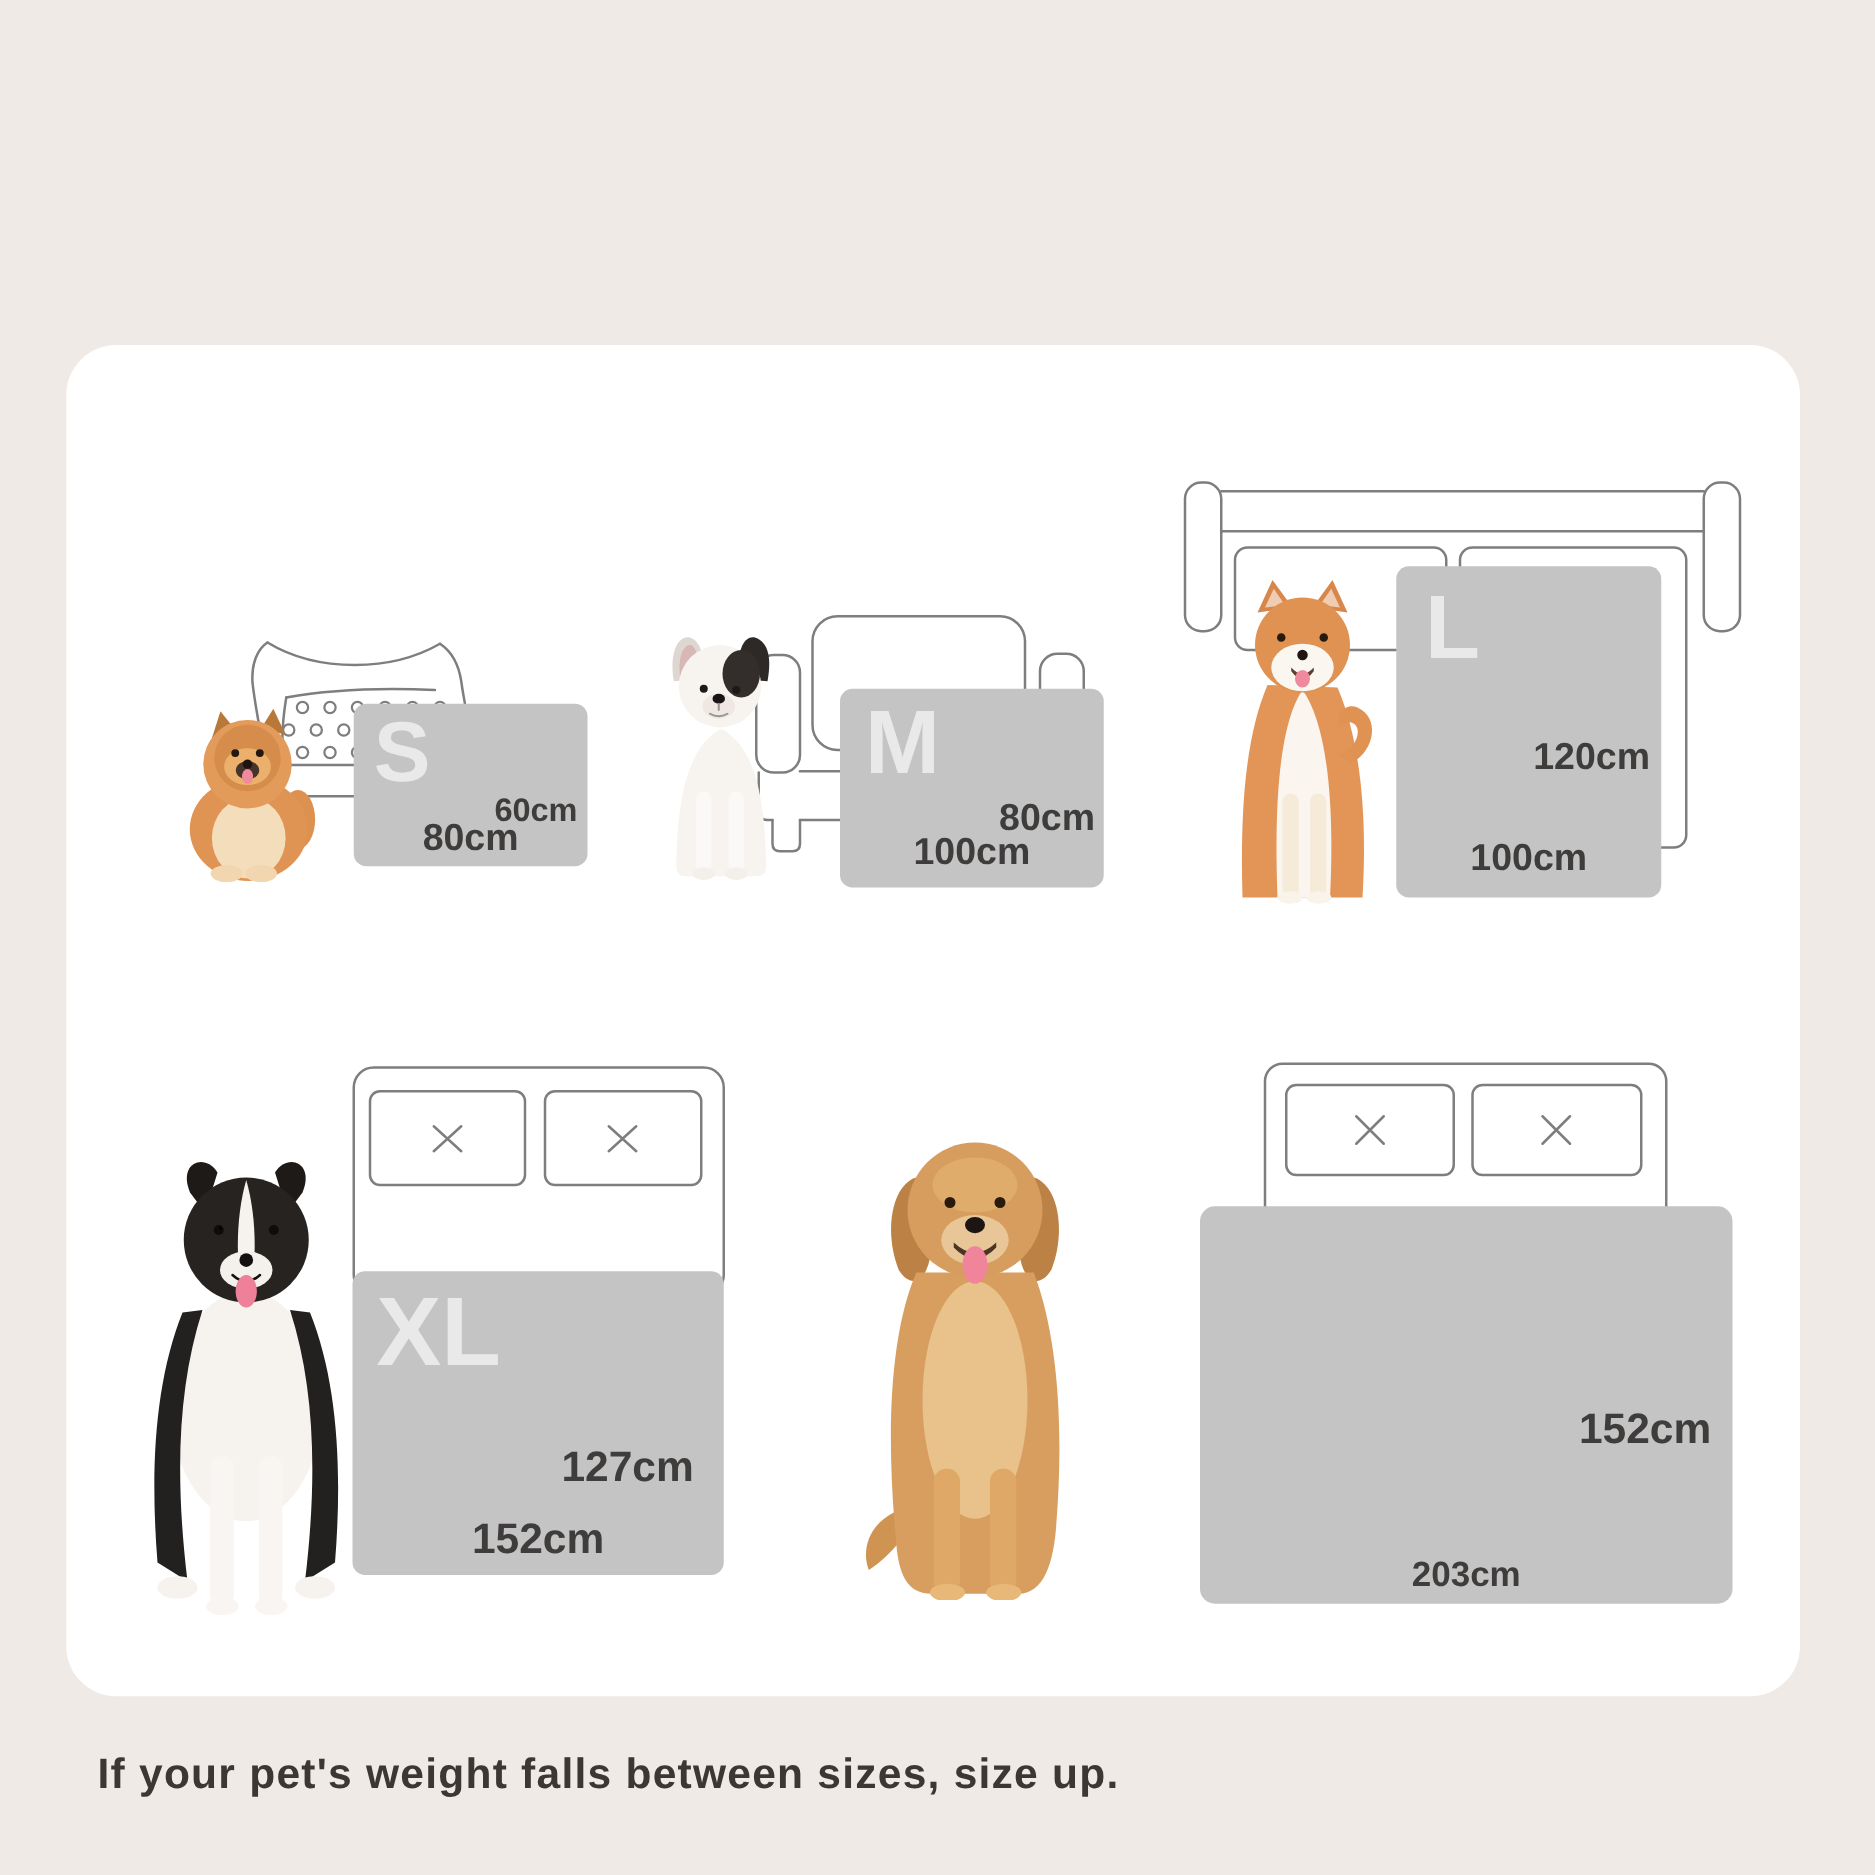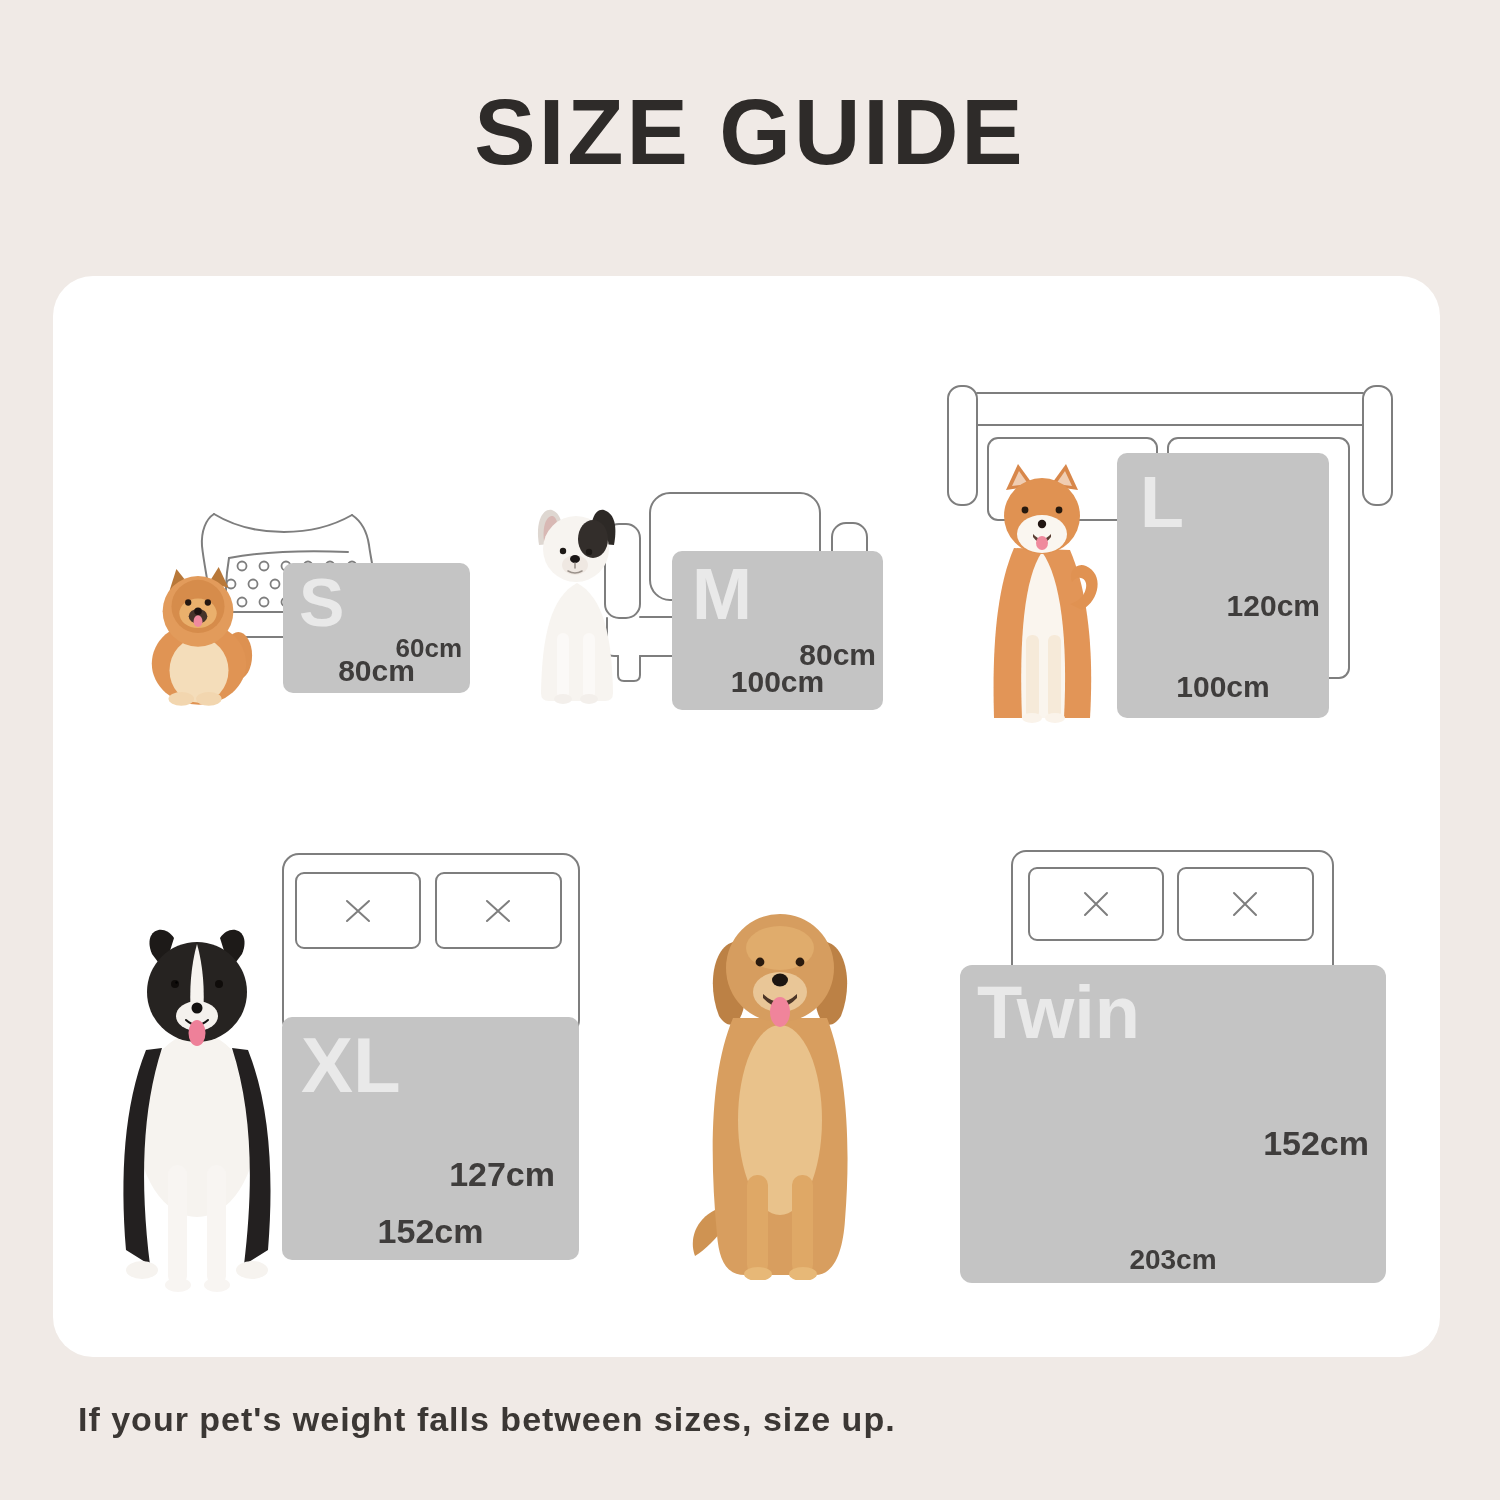--- a/index.html
+++ b/index.html
@@ -63,21 +63,20 @@
   #sw-tw { left:960px; top:965px; width:426px; height:318px; border-radius:12px; }
   #sw-tw .sw-letter { left:17px; top:11px; font-size:74px; }
   #sw-tw .dim-h { right:17px; top:133px; font-size:34px; }
   #sw-tw .dim-w { bottom:9px;  font-size:28px; }
 </style>
 </head>
 <body>
 
 <div class="canvas">
 
-  <h1 class="title">SIZE GUIDE</h1>
 
   <div class="card"></div>
 
   <svg class="art" id="furn-s" viewBox="196 505 190 145">
     <g stroke="#7e7e7e" stroke-width="2" fill="none" stroke-linecap="round" stroke-linejoin="round">
       <path d="M214,514 C206,519 201,531 202,546 C204,565 209,586 210,601 L211,613"></path>
       <path d="M214,514 C237,528 261,532 284,532 C307,532 331,527 352,515"></path>
       <path d="M352,515 C361,521 367,532 369,545 C370,553 372,562 373,570"></path>
       <path d="M229,558 C262,552 305,550 348,552"></path>
       <path d="M229,558 C226,576 225,596 227,612"></path>
@@ -267,20 +266,19 @@
     <span class="dim dim-w">100cm</span>
   </div>
 
   <div class="swatch" id="sw-xl">
     <span class="sw-letter">XL</span>
     <span class="dim dim-h">127cm</span>
     <span class="dim dim-w">152cm</span>
   </div>
 
   <div class="swatch" id="sw-tw">
-    <span class="sw-letter">Twin</span>
     <span class="dim dim-h">152cm</span>
     <span class="dim dim-w">203cm</span>
   </div>
 
   <p class="note">If your pet's weight falls between sizes, size up.</p>
 
 </div>
 
 </body></html>

